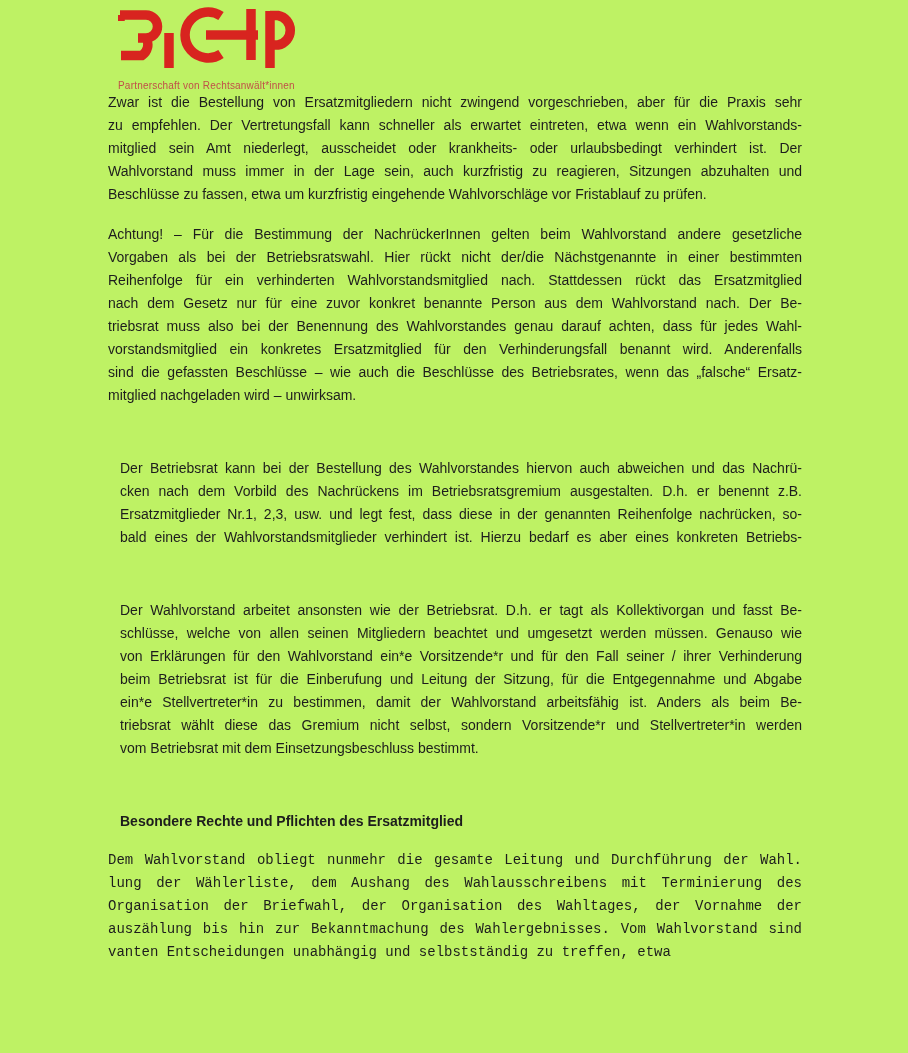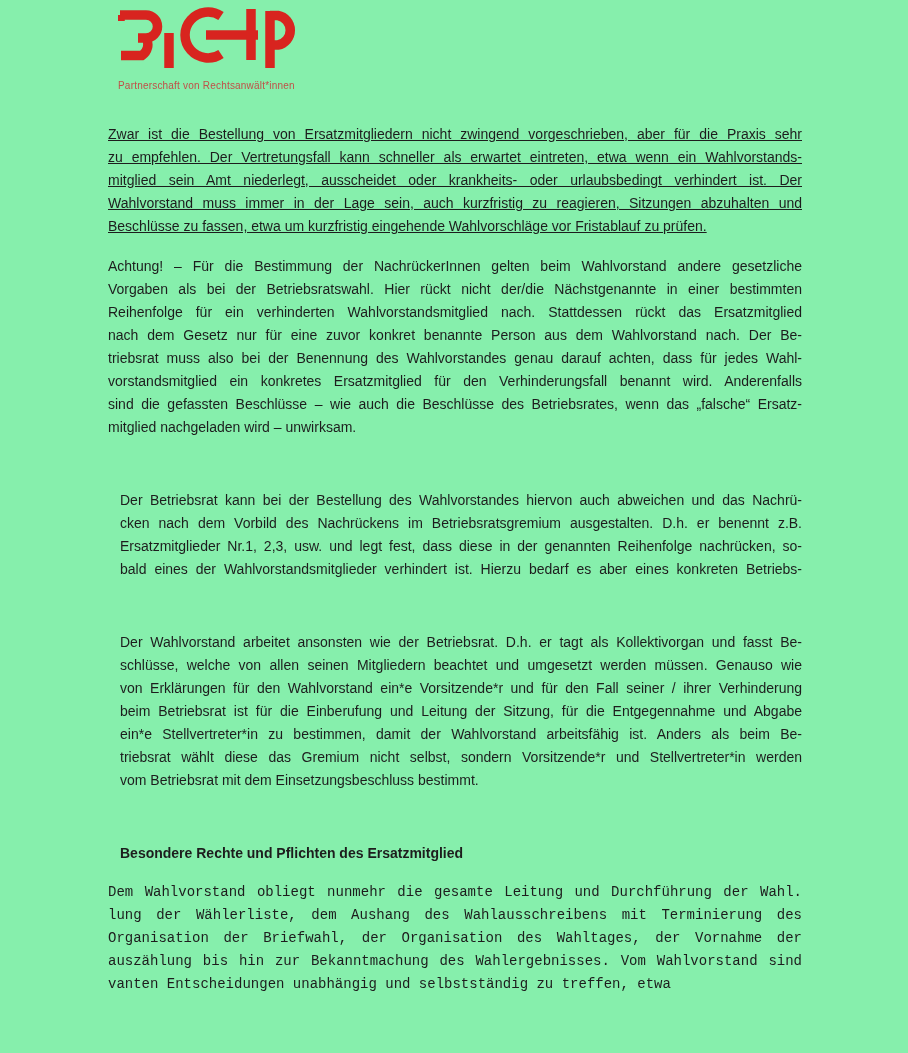--- a/index.html
+++ b/index.html
@@ -2,38 +2,38 @@
 <html style="--brand: #d8241f; --tagline: #c05048;"><head>
 <meta charset="utf-8">
 <style>
   html,body{margin:0;padding:0;background:#ffffff;}
   body{
     width:908px;height:1053px;overflow:hidden;
     font-family:"Liberation Sans",sans-serif;
     color:#1d1d1d;
     -webkit-font-smoothing:antialiased;
   }
-  .page{position:relative;width:908px;height:1053px;background:#86efac;}
+  .page{position:relative;width:908px;height:1053px;background:#bef264;}
 
   
   header{padding:7px 0 0 118px;}
   .logo-svg{display:block;}
   .logo-svg path{fill:none;stroke:var(--brand,#d8241f);stroke-width:9.5;}
   .tagline{margin-top:7px;font-size:10px;letter-spacing:.2px;color:var(--tagline,#c05048);}
 
   
   main{margin-left:108px;width:694px;}
   .para{font-size:14px;line-height:23px;text-align:justify;}
   .heading{font-size:14px;line-height:23px;font-weight:bold;}
   .line{text-align-last:justify;height:23px;overflow:hidden;}
   .line.last{text-align-last:left;}
   .heading .line{text-align-last:left;}
 
   
-  .sp-first{margin-top:32px;text-decoration:underline;}
+  .sp-first{}
   .sp-normal{margin-top:17px;}
   .sp-large{margin-top:50px;margin-left:12px;}
   .sp-small{margin-top:16px;font-family:Liberation Mono, monospace;}
 </style>
 </head>
 <body>
 
 <div class="page">
   <header>
     <svg class="logo-svg" width="182" height="66" viewBox="0 0 182 66" aria-hidden="true">

